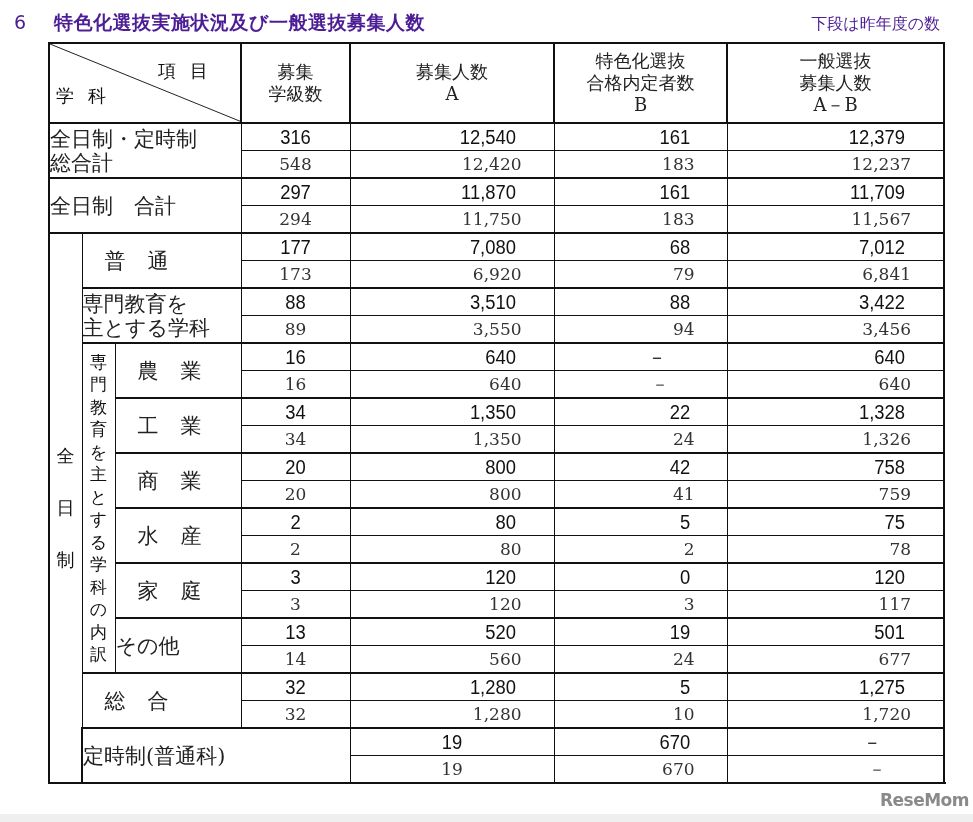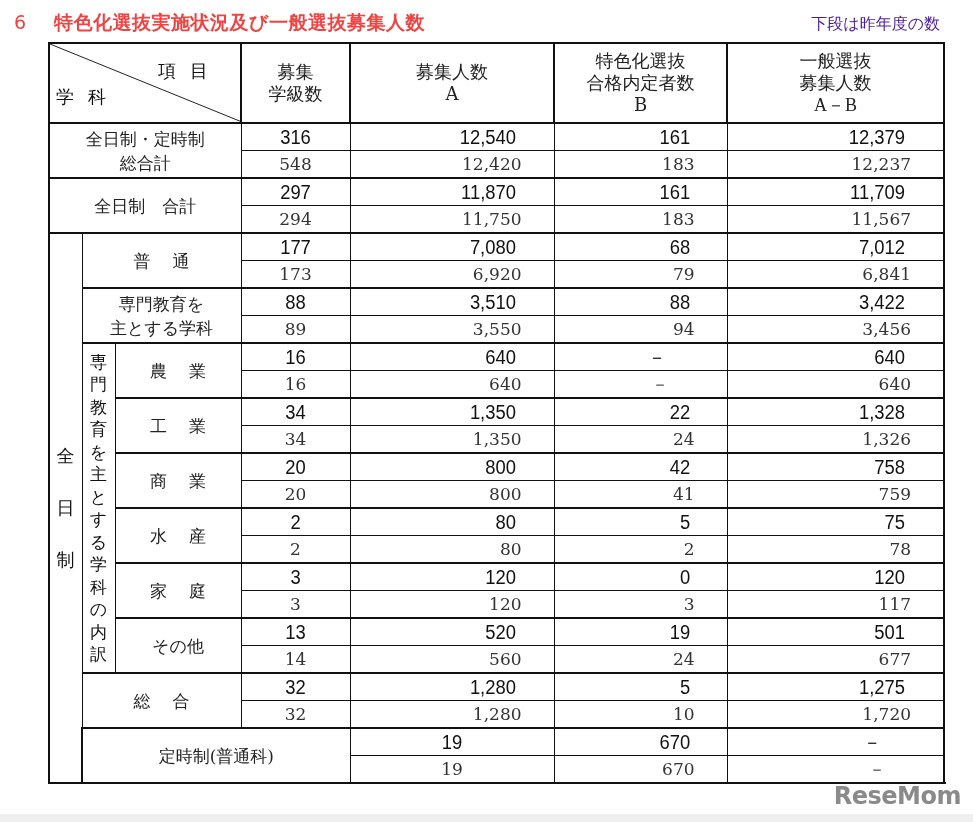--- a/index.html
+++ b/index.html
@@ -3,21 +3,21 @@
 <meta charset="utf-8">
 <style>
   html, body { margin: 0; padding: 0; }
   body {
     width: 973px; height: 822px; background: #ffffff; position: relative;
     overflow: hidden; color: #111;
     font-family: "DejaVu Sans", "Liberation Sans", sans-serif;
   }
   .title {
     position: absolute; left: 14px; top: 10px; font-size: 19px; font-weight: bold;
-    letter-spacing: 0.5px; color: #ef4444;
+    letter-spacing: 0.5px; color: #4c1d95;
   }
   .title .num { display: inline-block; width: 40px; font-weight: normal; }
   .note {
     position: absolute; right: 33px; top: 14px; font-size: 16px; color: #4c1d95;
     font-family: "DejaVu Serif", "Liberation Serif", serif;
   }
   table {
     position: absolute; left: 48px; top: 42px; width: 895px;
     border-collapse: collapse; table-layout: fixed;
   }
@@ -26,45 +26,45 @@
     font-size: 18px; overflow: hidden; white-space: nowrap;
   }
   .hdr td { height: 78px; border: 2.5px solid #111; }
   .hcell {
     text-align: center; font-family: "DejaVu Serif", "Liberation Serif", serif;
     font-size: 18px; line-height: 22px; white-space: normal; color: #222;
   }
   .diag { position: relative; margin-top: 38px; }
   .diag svg { position: absolute; left: 0; top: 0; }
   .diag .item { position: absolute; right: 18px; top: 14px; font-family: "DejaVu Serif","Liberation Serif",serif; font-size: 18px; letter-spacing: 14px; }
-  .diag .dept { position: absolute; left: 6px; top: 40px; font-family: Liberation Sans, sans-serif; font-size: 18px; letter-spacing: 14px; }
+  .diag .dept { position: absolute; left: 6px; top: 40px; font-family: Liberation Mono, monospace; font-size: 18px; letter-spacing: 14px; }
   .label {
-    text-align: center; font-family: "DejaVu Serif", "Liberation Serif", serif;
-    font-size: 17px; line-height: 24px; white-space: normal; color: #222;
+    text-align: left; font-family: "DejaVu Serif", "Liberation Serif", serif;
+    font-size: 21px; line-height: 24px; white-space: normal; color: #222;
   }
   .spaced { letter-spacing: 22px; padding-left: 22px; }
   .vert {
     text-align: center; font-family: "DejaVu Serif", "Liberation Serif", serif;
     font-size: 18px; line-height: 24px; white-space: normal; vertical-align: middle;
   }
   .vert span { display: block; }
   .vert.big span { margin: 28px 0; }
   .cur td.n { font-family: "Liberation Sans", sans-serif; font-weight: normal; font-size: 20px; transform: scaleX(0.92); }
   .n { text-align: right; padding-right: 32px; }
   .n.c { text-align: center; padding-right: 0; }
   .cur td { border-top: 2.5px solid #111; border-bottom: 1px solid #111; }
   .cur .n { font-family: "Liberation Sans", sans-serif; font-size: 20px; color: #111; }
   .prev .n { font-family: "DejaVu Serif", "Liberation Serif", serif; font-size: 17px; color: #333; }
   .thickL { border-left: 2.5px solid #111 !important; }
-  .thickR { border-right: 2.5px solid #111 !important; font-family: Liberation Serif, serif; }
+  .thickR { border-right: 2.5px solid #111 !important; }
   .thickB { border-bottom: 2.5px solid #111 !important; }
   .thickT { border-top: 2.5px solid #111 !important; }
   .logo {
-    position: absolute; right: 12px; bottom: 12px; font-family: "DejaVu Sans", sans-serif;
-    font-weight: bold; font-size: 24px; color: #8a8a8a; letter-spacing: -0.5px;
+    position: absolute; right: 4px; bottom: 12px; font-family: "DejaVu Sans", sans-serif;
+    font-weight: bold; font-size: 17px; color: #8a8a8a; letter-spacing: -0.5px;
   }
   .band { position: absolute; left: 0; bottom: 0; width: 973px; height: 8px; background: #efefef; }
 </style>
 </head>
 <body>
 
 <div class="title"><span class="num">6</span><span>特色化選抜実施状況及び一般選抜募集人数</span></div>
 <div class="note">下段は昨年度の数</div>
 
 <table>

